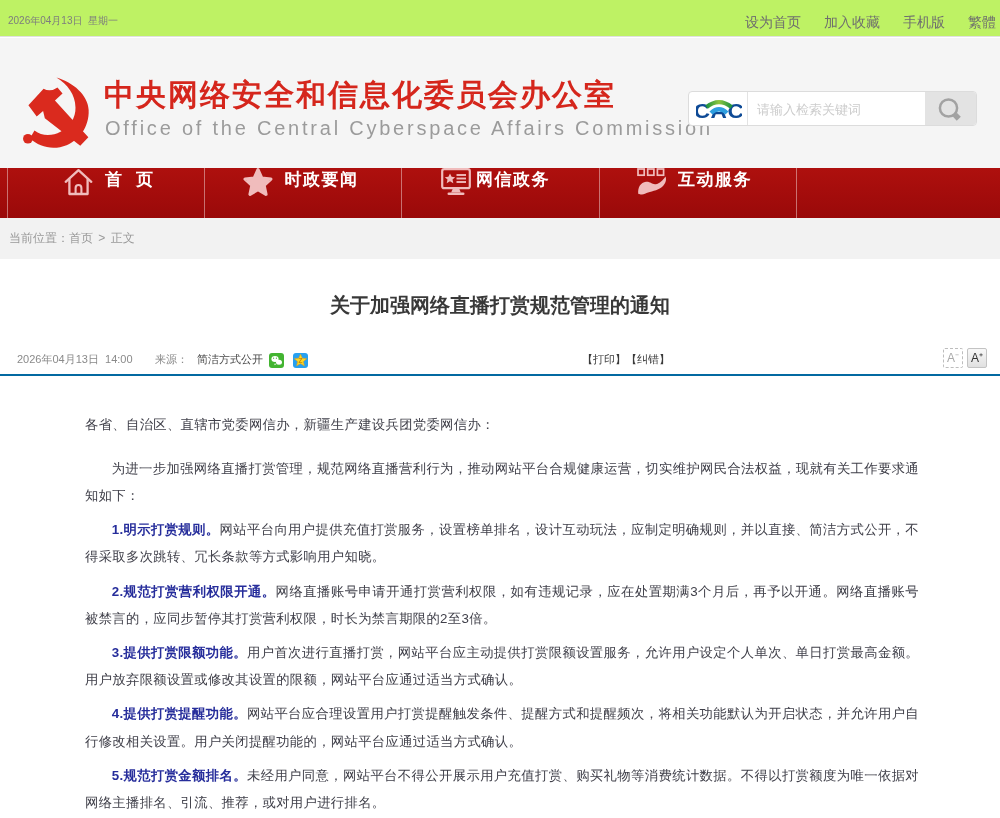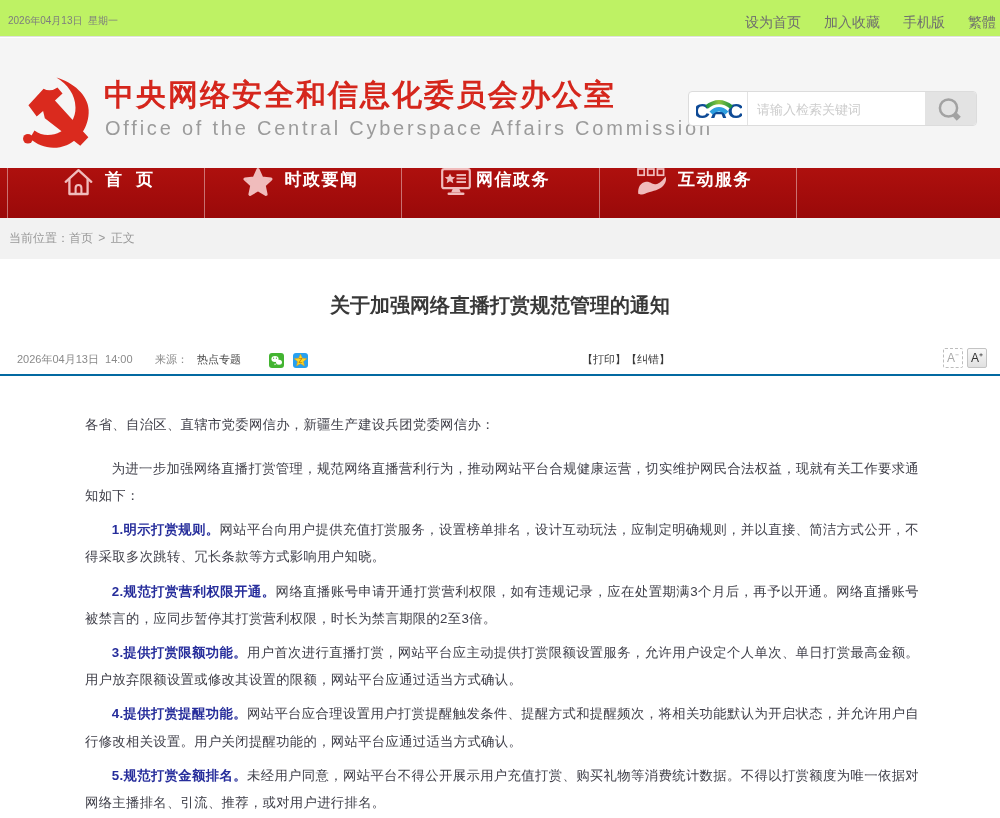--- a/index.html
+++ b/index.html
@@ -137,21 +137,21 @@
           <path fill="#f0bcbc" d="M1.2 25.5 C0.7 19.5 3.6 14.4 9 13.8 C13.6 13.4 15 16.6 18.6 16.2 C23 15.7 25.6 12.4 28.5 8.5 C29.8 11.4 28.8 15.8 25 18.9 C20.4 22.7 13.2 23.3 9.6 24.9 C5.8 26.6 2.2 27 1.2 25.5 Z"></path>
         </svg>
         <span>互动服务</span>
       </div>
   </div>
   <div id="crumb">当前位置：首页 &gt; 正文</div>
   <div id="arttitle">关于加强网络直播打赏规范管理的通知</div>
   <div id="meta">
     <span class="d">2026年04月13日&nbsp; 14:00</span>
     <span class="s1">来源：</span>
-      <span class="s2">热点专题</span>
+      <span class="s2">简洁方式公开</span>
     <svg id="ico-wx" width="15" height="15" viewBox="0 0 15 15">
         <rect width="15" height="15" rx="3" fill="#43b431"></rect>
         <ellipse cx="6" cy="6" rx="3.6" ry="3" fill="#fff"></ellipse>
         <path d="M7.2 11.2 L5.2 12.3 L5.9 10.2 Z" fill="#fff"></path>
         <ellipse cx="10" cy="9.3" rx="3" ry="2.5" fill="#fff"></ellipse>
         <circle cx="4.6" cy="5.2" r="0.6" fill="#43b431"></circle>
         <circle cx="7.4" cy="5.2" r="0.6" fill="#43b431"></circle>
       </svg>
     <svg id="ico-qz" width="15" height="15" viewBox="0 0 15 15">
         <rect width="15" height="15" rx="3" fill="#27a0f0"></rect>

